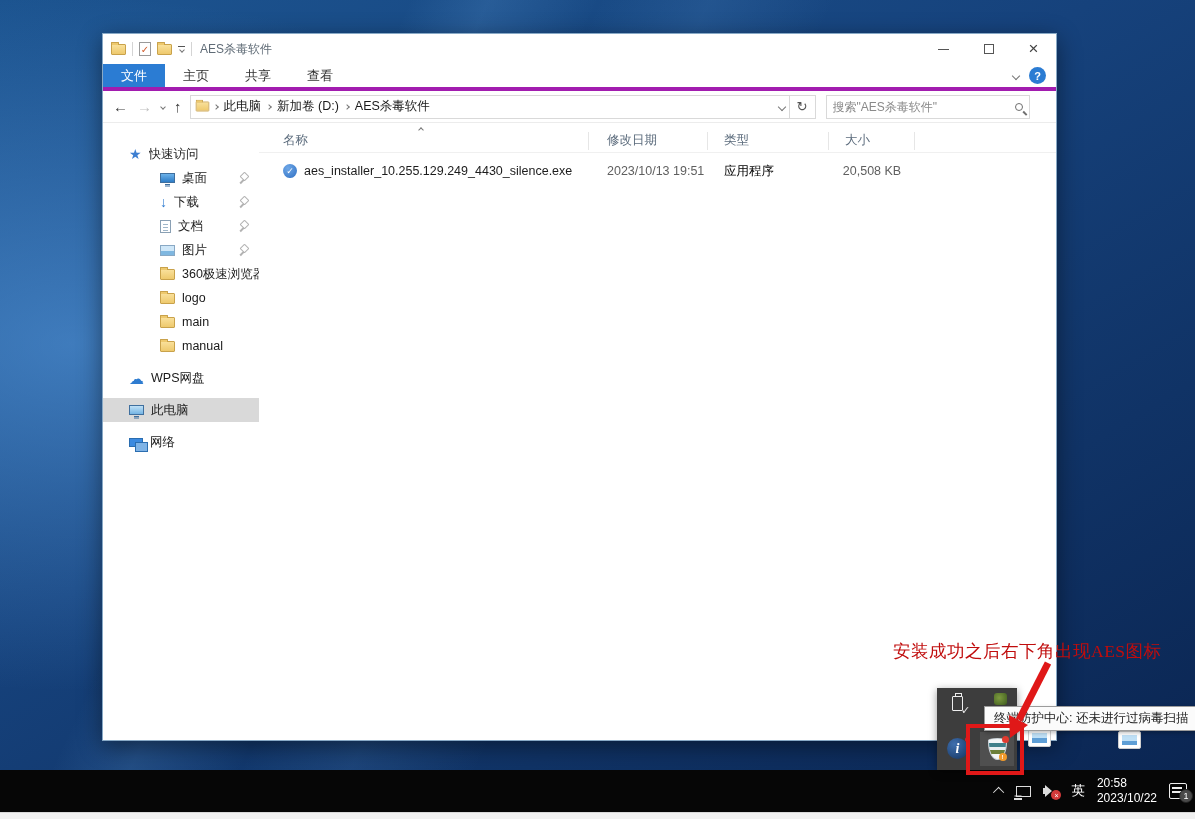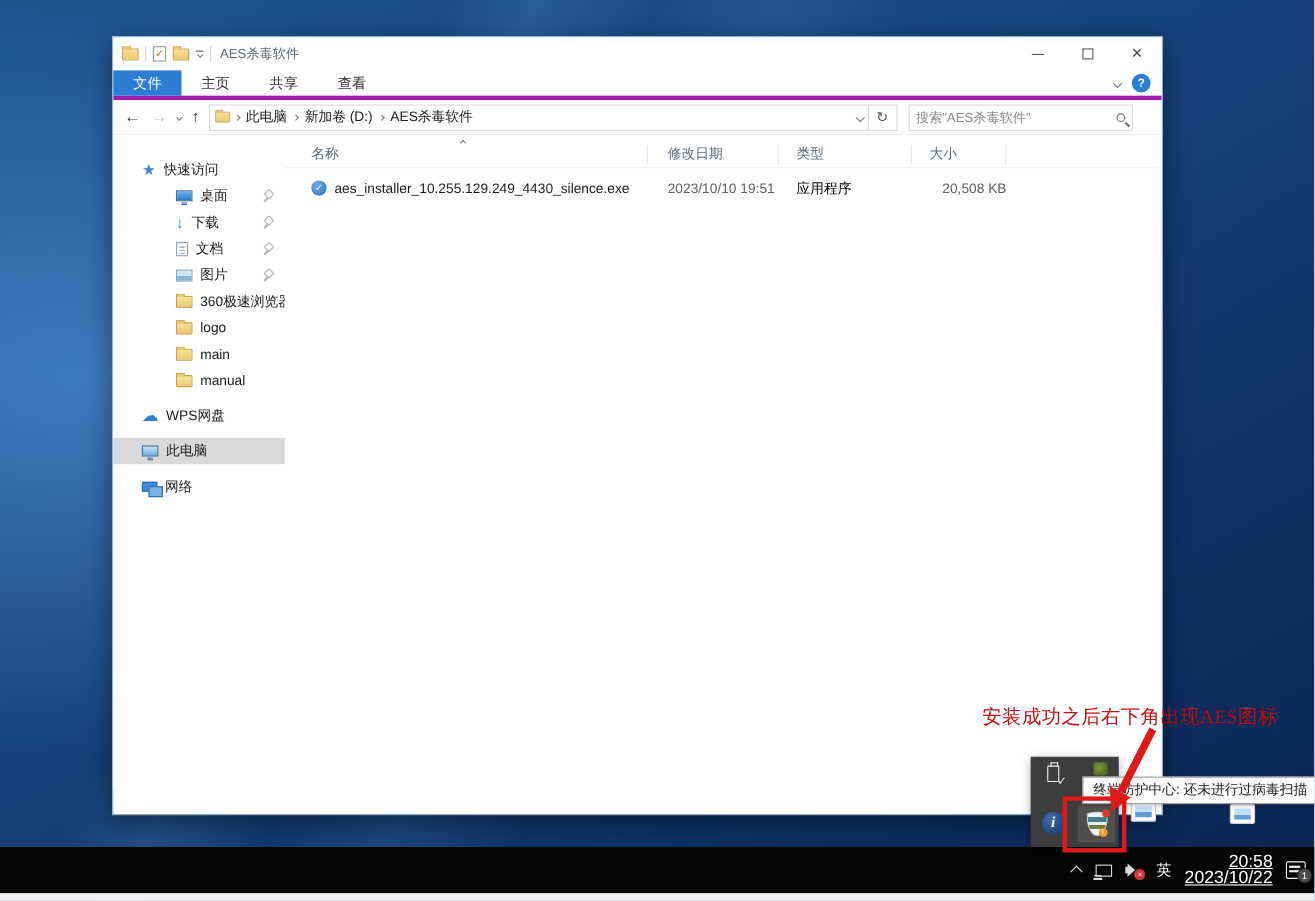--- a/index.html
+++ b/index.html
@@ -106,21 +106,21 @@
   .hdr-cell { padding-left:24px; border-right:1px solid #e6e6e6; height:18px; display:flex; align-items:center; }
   .hc-name { width:330px; position:relative; }
   .hc-date { width:119px; padding-left:18px; }
   .hc-type { width:121px; padding-left:16px; }
   .hc-size { width:86px; padding-left:16px; }
   .sort-chev { position:absolute; left:160px; top:-4px; }
   .file-row { display:flex; align-items:center; height:24px; margin-top:6px; font-size:12.5px; }
   .fc-name { width:330px; padding-left:24px; display:flex; align-items:center; gap:7px; color:#1c1c1c; }
   .fc-date { width:119px; padding-left:18px; color:#5f5f5f; }
   .fc-type { width:121px; padding-left:16px; color:#000000;font-family:Liberation Mono, monospace; }
-  .fc-size { width:86px; color:#5f5f5f; text-align:right; }
+  .fc-size { width:86px; color:#5f5f5f; text-align:center; }
   .fshield { width:14px; height:14px; border-radius:50% 50% 47% 47%/46% 46% 54% 54%;
     background:radial-gradient(circle at 35% 30%, #6fa8e8, #2f6fc2); color:#fff; font-size:9px;
     display:flex; align-items:center; justify-content:center; flex:none; }
 
   .statusbar { position:absolute; left:0; bottom:0; right:0; height:22px; background:#fff;
     border-top:1px solid #ececec; display:flex; align-items:center; padding-left:22px;
     font-size:12px; color:#333; }
 
   
   .anno-text { position:absolute; left:893px; top:639px; font-family:"Liberation Serif","DejaVu Serif",serif;
@@ -169,21 +169,21 @@
     transform:rotate(45deg) translateY(2px); }
   .tb-net { width:15px; height:11px; border:1.5px solid #ddd; position:relative; }
   .tb-net::after { content:""; position:absolute; left:-3px; bottom:-4px; width:8px; height:2px; background:#ddd; box-shadow:0 -3px 0 -0.5px #ddd; }
   .tb-spk { position:relative; width:16px; height:14px; }
   .tb-spk::before { content:""; position:absolute; left:0; top:4px; width:4px; height:6px; background:#ddd; }
   .tb-spk::after { content:""; position:absolute; left:2px; top:1px; border-style:solid;
     border-width:6px 0 6px 7px; border-color:transparent transparent transparent #ddd; }
   .tb-mute { position:absolute; right:-2px; bottom:-2px; width:10px; height:10px; border-radius:50%;
     background:#d23a3a; color:#fff; font-size:7px; display:flex; align-items:center; justify-content:center; }
   .tb-ime { font-size:13.5px; }
-  .tb-clock { text-align:right; font-size:16px; line-height:15px;text-decoration:underline; }
+  .tb-clock { text-align:left; font-size:12px; line-height:15px; }
   .tb-note { position:relative; width:18px; height:16px; border:1.5px solid #eee; border-radius:2px; }
   .tb-note::before { content:""; position:absolute; left:2px; top:3px; width:10px; height:1.5px;
     background:#eee; box-shadow:0 4px 0 0 #eee; }
   .tb-badge { position:absolute; right:-7px; bottom:-5px; width:14px; height:14px; border-radius:50%;
     background:#4a4a4a; border:1px solid #222; color:#fff; font-size:9px; display:flex;
     align-items:center; justify-content:center; }
   .bottom-strip { position:absolute; left:0; top:812px; width:1195px; height:7px; background:#f1f1f1;
     border-top:1px solid #d8d8d8; z-index:31; }
 
   .qat-doc { width:12px; height:14px; background:#fff; border:1px solid #9a9a9a; color:#d25b2a;
@@ -324,21 +324,21 @@
           </div>
           <div class="hdr-cell hc-date">修改日期</div>
           <div class="hdr-cell hc-type">类型</div>
           <div class="hdr-cell hc-size">大小</div>
         </div>
         <div class="file-row">
           <div class="fc-name">
             <span class="fshield">✓</span>
             <span>aes_installer_10.255.129.249_4430_silence.exe</span>
           </div>
-          <div class="fc-date">2023/10/10 19:51</div>
+          <div class="fc-date">2023/10/13 19:51</div>
           <div class="fc-type">应用程序</div>
           <div class="fc-size">20,508 KB</div>
         </div>
       </div>
     </div>
 
   </div>
 
   <div class="anno-text">安装成功之后右下角出现AES图标</div>
   <svg class="anno-arrow" width="62" height="92">

